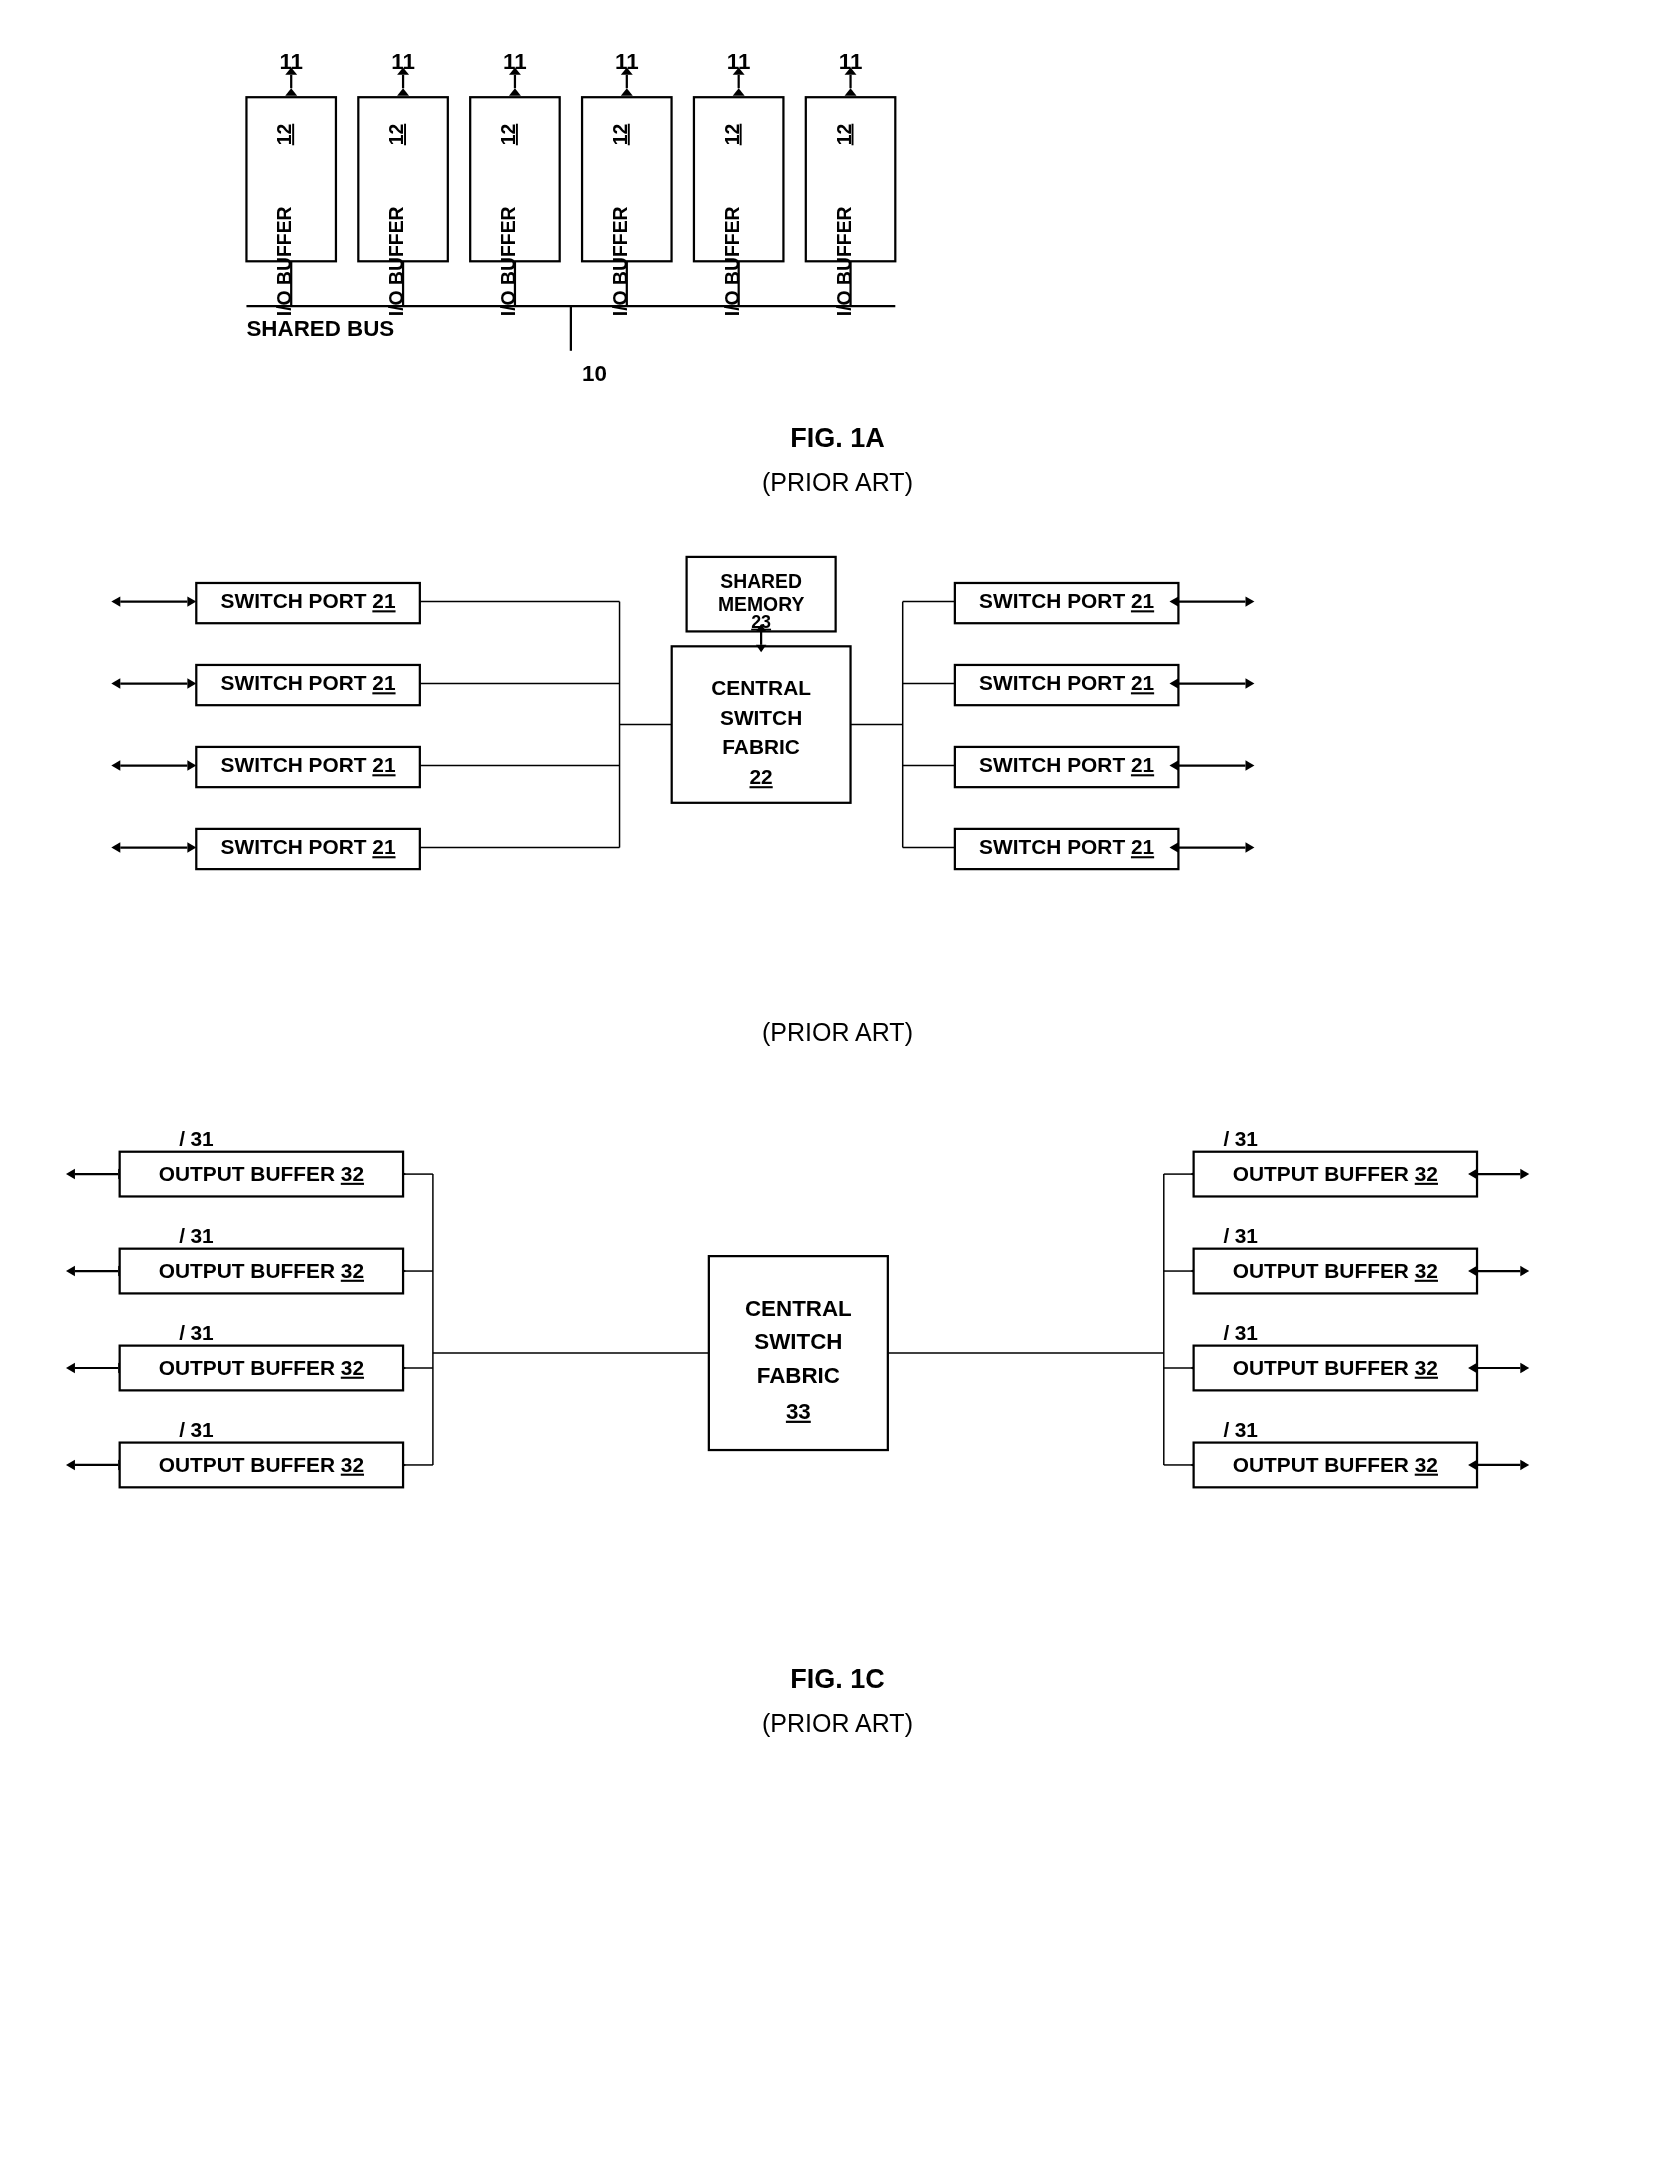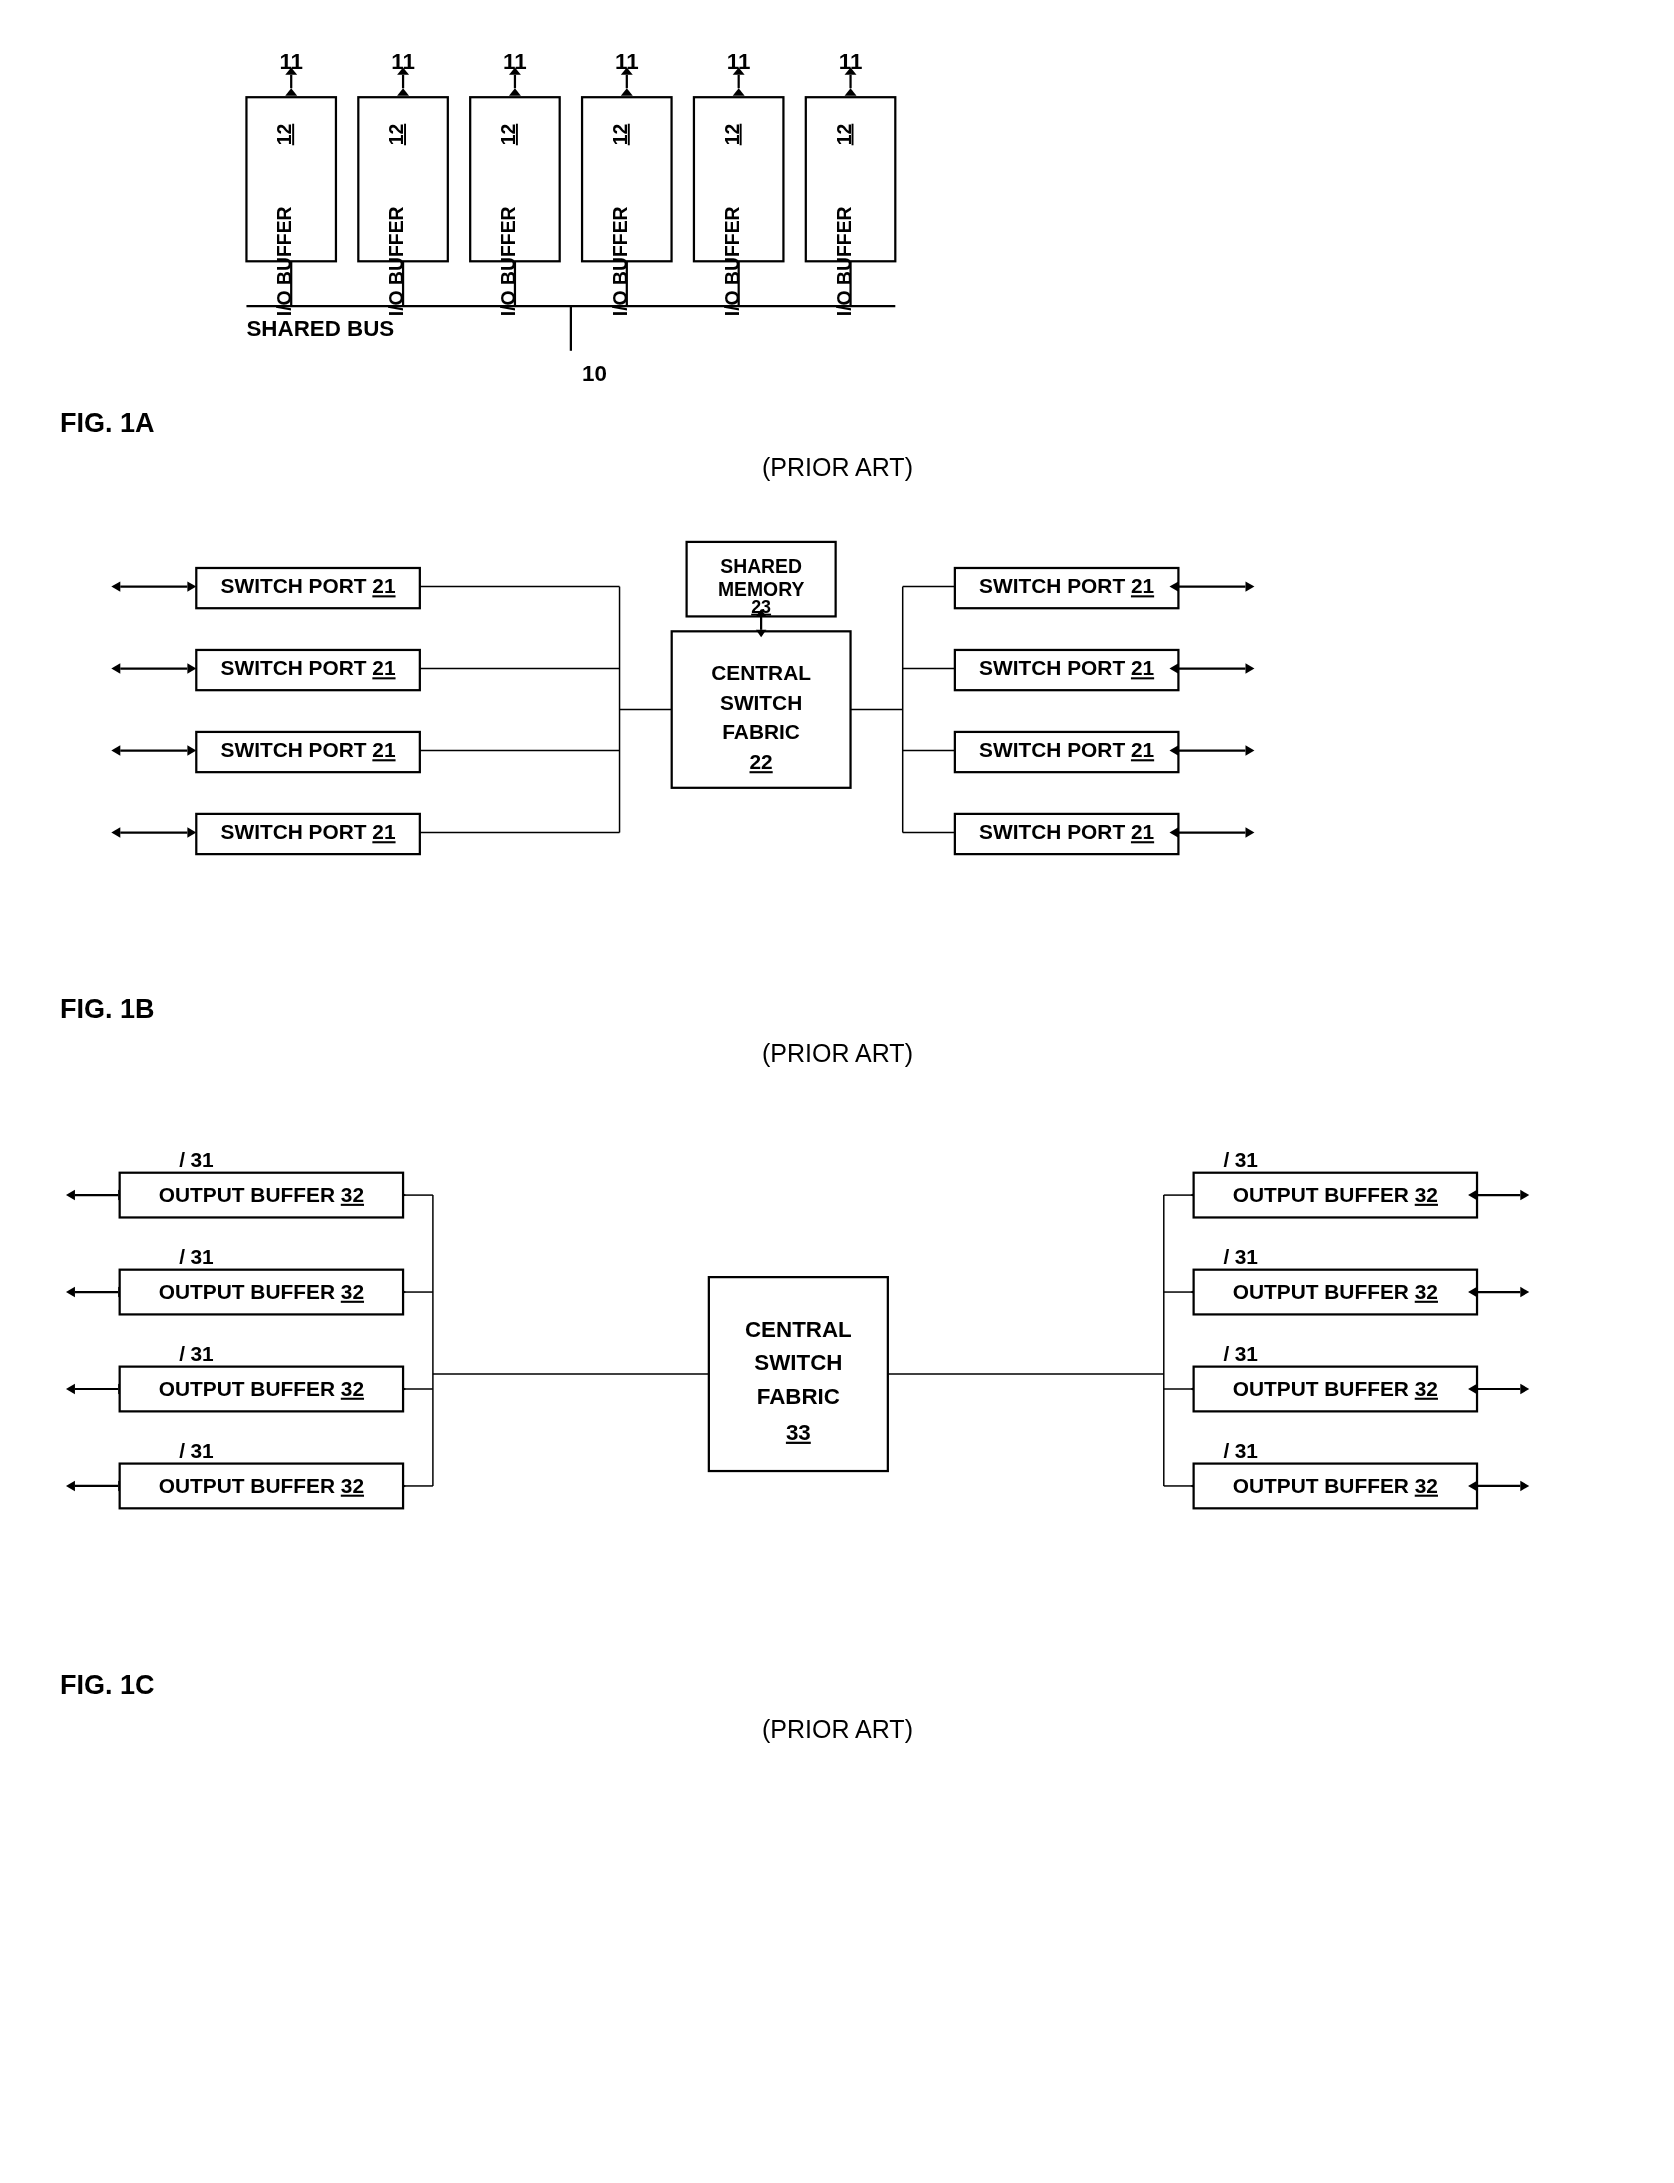--- a/index.html
+++ b/index.html
@@ -9,21 +9,22 @@
       width: 1675px;
       min-height: 2183px;
       padding: 45px 60px;
     }
 
     .diagram-section {
       margin-bottom: 45px;
     }
 
     .fig-label {
-      margin-top: 5px;
+      text-align: center;
+      margin-top: 20px;
       font-size: 27px;
       font-weight: bold;
     }
 
     .fig-sublabel {
       text-align: center;
       font-size: 25px;
       margin-top: 14px;
     }
 
@@ -236,21 +237,20 @@
     <g>
       <rect x="1200" y="385" width="300" height="54" fill="white" stroke="#000" stroke-width="3"></rect>
       <text x="1350" y="419" text-anchor="middle" font-size="28" font-weight="bold">SWITCH PORT <tspan text-decoration="underline">21</tspan></text>
       <line x1="1500" y1="410" x2="1590" y2="410" stroke="#000" stroke-width="3"></line>
       <polygon points="1500,403 1500,417 1488,410" fill="#000"></polygon>
       <polygon points="1590,403 1590,417 1602,410" fill="#000"></polygon>
     </g>
 
   </svg>
 
-  <div class="fig-label">FIG. 1B</div>
   <div class="fig-sublabel">(PRIOR ART)</div>
 </div>
 
 <div class="diagram-section">
   <svg class="diagram-svg" width="1555" height="552" viewBox="0 0 2085 740">
 
     <rect x="870" y="220" width="240" height="260" fill="white" stroke="#000" stroke-width="3"></rect>
     <text x="990" y="300" text-anchor="middle" font-size="30" font-weight="bold">CENTRAL</text>
     <text x="990" y="345" text-anchor="middle" font-size="30" font-weight="bold">SWITCH</text>
     <text x="990" y="390" text-anchor="middle" font-size="30" font-weight="bold">FABRIC</text>

